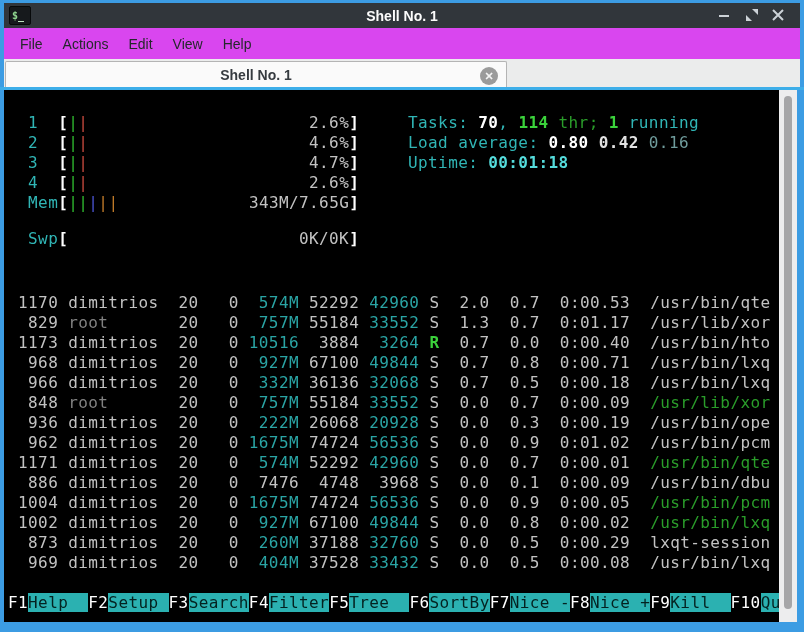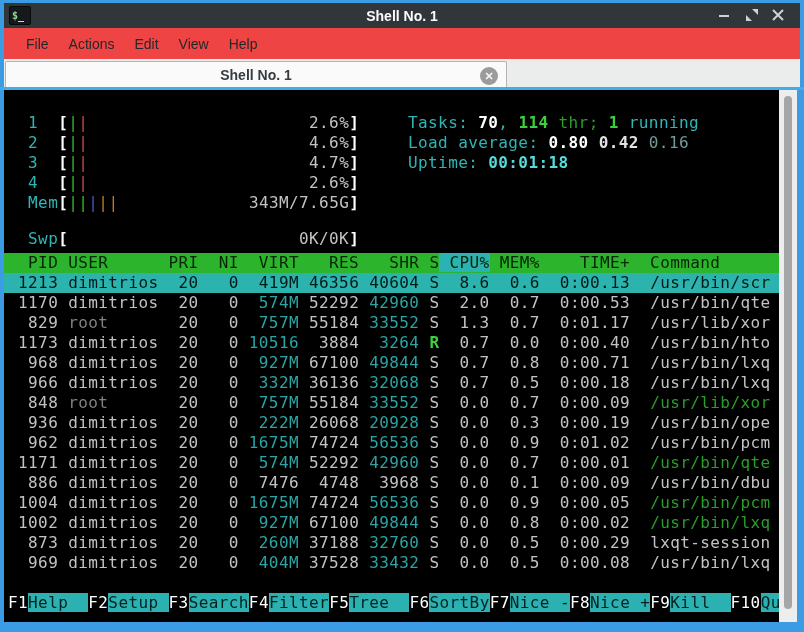--- a/index.html
+++ b/index.html
@@ -9,22 +9,22 @@
   #titlebar{position:absolute;left:4px;top:3px;width:796px;height:25px;background:#31363b;
             display:flex;align-items:center;}
   #app-icon{position:absolute;left:5px;top:3px;width:22px;height:19px;background:#16191c;
             border:1px solid #07090a;border-radius:2px;color:#bfe3bf;font-family:"DejaVu Sans Mono",monospace;
             font-size:10px;font-weight:bold;text-align:left;line-height:17px;padding-left:2px;box-sizing:border-box;}
   #app-icon .dollar{color:#8fd48f;}
   #title-text{position:absolute;left:0;right:0;text-align:center;color:#fcfcfc;font-weight:bold;font-size:14px;}
   .winbtn{position:absolute;top:2px;width:20px;height:20px;display:flex;align-items:center;justify-content:center;color:#ccd2d7;}
   #btn-min{right:66px;} #btn-restore{right:38px;} #btn-close{right:12px;}
   
-  #menubar{position:absolute;left:4px;top:28px;width:796px;height:31px;background:#ef4444;
-           display:flex;align-items:center;padding-left:12px;box-sizing:border-box;}
+  #menubar{position:absolute;left:4px;top:28px;width:796px;height:31px;background:#d946ef;
+           display:flex;align-items:center;padding-left:6px;box-sizing:border-box;}
   .menu-item{padding:4px 10px;color:#24282b;font-size:14px;}
   
   #tabbar{position:absolute;left:4px;top:59px;width:796px;height:28px;background:#ebecec;}
   #tab-active{position:absolute;left:1px;top:2px;width:502px;height:26px;background:#fafafa;
               border:1px solid #b4b4b4;border-bottom:none;border-radius:2px 2px 0 0;box-sizing:border-box;
               display:flex;align-items:center;justify-content:center;}
   #tab-label{color:#363b40;font-weight:bold;font-size:14px;}
   #tab-close{position:absolute;left:474px;top:5px;width:18px;height:18px;border-radius:50%;
              background:#9b9b9b;color:#f4f4f4;font-size:11px;line-height:18px;text-align:center;font-weight:bold;}
   #focus-line{position:absolute;left:0;top:87px;width:804px;height:3px;background:#3daee9;}
@@ -102,22 +102,20 @@
   <div id="terminal">
       <div class="line" style="top: 23px;"><span class="c-cyan">  1  </span><span class="c-white">[</span><span class="bar-green">|</span><span class="bar-red">|</span><span>                      </span><span class="c-gray">2.6%</span><span class="c-white">]</span></div>
       <div class="line" style="top: 43px;"><span class="c-cyan">  2  </span><span class="c-white">[</span><span class="bar-green">|</span><span class="bar-red">|</span><span>                      </span><span class="c-gray">4.6%</span><span class="c-white">]</span></div>
       <div class="line" style="top: 63px;"><span class="c-cyan">  3  </span><span class="c-white">[</span><span class="bar-green">|</span><span class="bar-red">|</span><span>                      </span><span class="c-gray">4.7%</span><span class="c-white">]</span></div>
       <div class="line" style="top: 83px;"><span class="c-cyan">  4  </span><span class="c-white">[</span><span class="bar-green">|</span><span class="bar-red">|</span><span>                      </span><span class="c-gray">2.6%</span><span class="c-white">]</span></div>
       <div class="line" style="top: 103px;"><span class="c-cyan">  Mem</span><span class="c-white">[</span><span class="bar-green">|</span><span class="bar-green">|</span><span class="bar-blue">|</span><span class="bar-orange">|</span><span class="bar-orange">|</span><span>             </span><span class="c-gray">343M/7.65G</span><span class="c-white">]</span></div>
       <div class="line" style="top: 123px; margin-top: 16px;"><span class="c-cyan">  Swp</span><span class="c-white">[</span><span>                       </span><span class="c-gray">0K/0K</span><span class="c-white">]</span></div>
       <div class="sline" style="top: 23px;"><span class="c-cyan">Tasks: </span><span class="c-white">70</span><span class="c-cyan">, </span><span class="c-green">114</span><span class="c-gcmd"> thr; </span><span class="c-green">1</span><span class="c-cyan"> running</span></div>
       <div class="sline" style="top: 43px;"><span class="c-cyan">Load average: </span><span class="c-white">0.80 </span><span class="c-load5">0.42 </span><span class="c-dim15">0.16</span></div>
       <div class="sline" style="top: 63px;"><span class="c-cyan">Uptime: </span><span class="c-cyanb">00:01:18</span></div>
-      <div class="row hdr" style="top: 163px;"><span>  PID USER      PRI  NI  VIRT   RES   SHR S</span><span class="hl-sort"> CPU%</span><span> MEM%    TIME+  Command</span></div>
-      <div class="row sel" style="top: 183px;"><span> 1213 </span><span>dimitrios </span><span> 20   0 </span><span> 419M</span><span> 46356 </span><span>40604</span><span> S </span><span> 8.6  0.6  0:00.13  </span><span>/usr/bin/scr</span></div>
       <div class="row" style="top: 203px;"><span class="c-gray"> 1170 </span><span class="c-gray">dimitrios </span><span class="c-gray"> 20   0 </span><span class="c-teal"> 574M</span><span class="c-gray"> 52292 </span><span class="c-teal">42960</span><span class="c-gray"> S </span><span class="c-gray"> 2.0  0.7  0:00.53  </span><span class="c-gray">/usr/bin/qte</span></div>
       <div class="row" style="top: 223px;"><span class="c-gray">  829 </span><span class="c-dim">root      </span><span class="c-gray"> 20   0 </span><span class="c-teal"> 757M</span><span class="c-gray"> 55184 </span><span class="c-teal">33552</span><span class="c-gray"> S </span><span class="c-gray"> 1.3  0.7  0:01.17  </span><span class="c-gray">/usr/lib/xor</span></div>
       <div class="row" style="top: 243px;"><span class="c-gray"> 1173 </span><span class="c-gray">dimitrios </span><span class="c-gray"> 20   0 </span><span class="c-teal">10516</span><span class="c-gray">  3884 </span><span class="c-teal"> 3264</span><span class="c-green"> R </span><span class="c-gray"> 0.7  0.0  0:00.40  </span><span class="c-gray">/usr/bin/hto</span></div>
       <div class="row" style="top: 263px;"><span class="c-gray">  968 </span><span class="c-gray">dimitrios </span><span class="c-gray"> 20   0 </span><span class="c-teal"> 927M</span><span class="c-gray"> 67100 </span><span class="c-teal">49844</span><span class="c-gray"> S </span><span class="c-gray"> 0.7  0.8  0:00.71  </span><span class="c-gray">/usr/bin/lxq</span></div>
       <div class="row" style="top: 283px;"><span class="c-gray">  966 </span><span class="c-gray">dimitrios </span><span class="c-gray"> 20   0 </span><span class="c-teal"> 332M</span><span class="c-gray"> 36136 </span><span class="c-teal">32068</span><span class="c-gray"> S </span><span class="c-gray"> 0.7  0.5  0:00.18  </span><span class="c-gray">/usr/bin/lxq</span></div>
       <div class="row" style="top: 303px;"><span class="c-gray">  848 </span><span class="c-dim">root      </span><span class="c-gray"> 20   0 </span><span class="c-teal"> 757M</span><span class="c-gray"> 55184 </span><span class="c-teal">33552</span><span class="c-gray"> S </span><span class="c-gray"> 0.0  0.7  0:00.09  </span><span class="c-gcmd">/usr/lib/xor</span></div>
       <div class="row" style="top: 323px;"><span class="c-gray">  936 </span><span class="c-gray">dimitrios </span><span class="c-gray"> 20   0 </span><span class="c-teal"> 222M</span><span class="c-gray"> 26068 </span><span class="c-teal">20928</span><span class="c-gray"> S </span><span class="c-gray"> 0.0  0.3  0:00.19  </span><span class="c-gray">/usr/bin/ope</span></div>
       <div class="row" style="top: 343px;"><span class="c-gray">  962 </span><span class="c-gray">dimitrios </span><span class="c-gray"> 20   0 </span><span class="c-teal">1675M</span><span class="c-gray"> 74724 </span><span class="c-teal">56536</span><span class="c-gray"> S </span><span class="c-gray"> 0.0  0.9  0:01.02  </span><span class="c-gray">/usr/bin/pcm</span></div>
       <div class="row" style="top: 363px;"><span class="c-gray"> 1171 </span><span class="c-gray">dimitrios </span><span class="c-gray"> 20   0 </span><span class="c-teal"> 574M</span><span class="c-gray"> 52292 </span><span class="c-teal">42960</span><span class="c-gray"> S </span><span class="c-gray"> 0.0  0.7  0:00.01  </span><span class="c-gcmd">/usr/bin/qte</span></div>
       <div class="row" style="top: 383px;"><span class="c-gray">  886 </span><span class="c-gray">dimitrios </span><span class="c-gray"> 20   0 </span><span class="c-gray"> 7476</span><span class="c-gray">  4748 </span><span class="c-gray"> 3968</span><span class="c-gray"> S </span><span class="c-gray"> 0.0  0.1  0:00.09  </span><span class="c-gray">/usr/bin/dbu</span></div>

